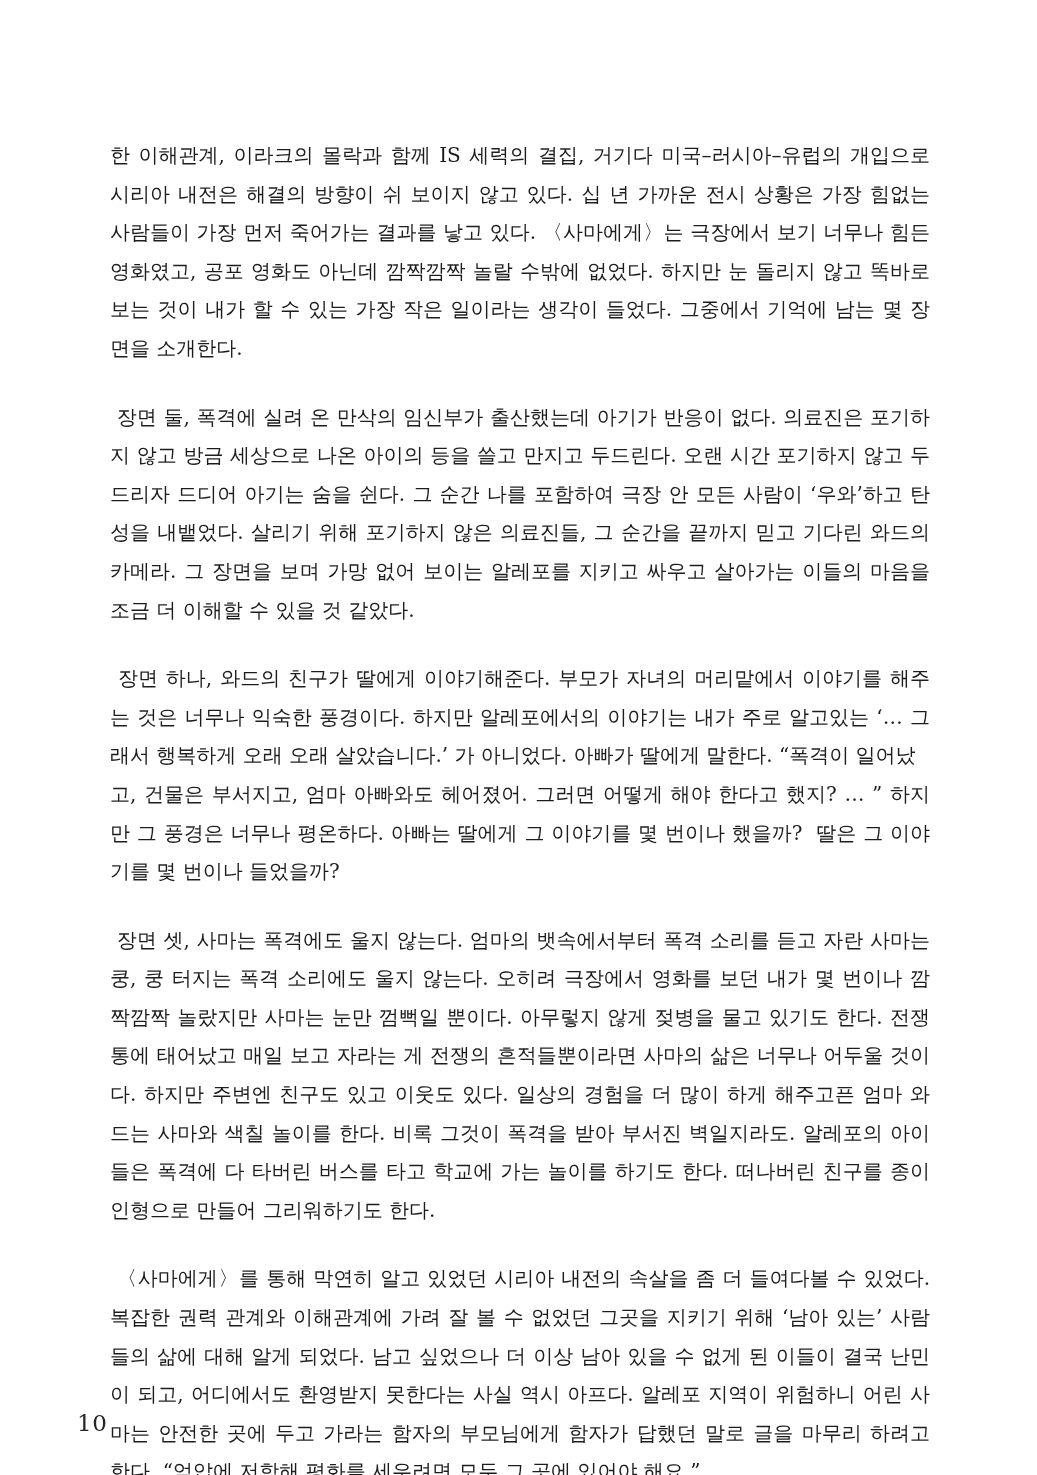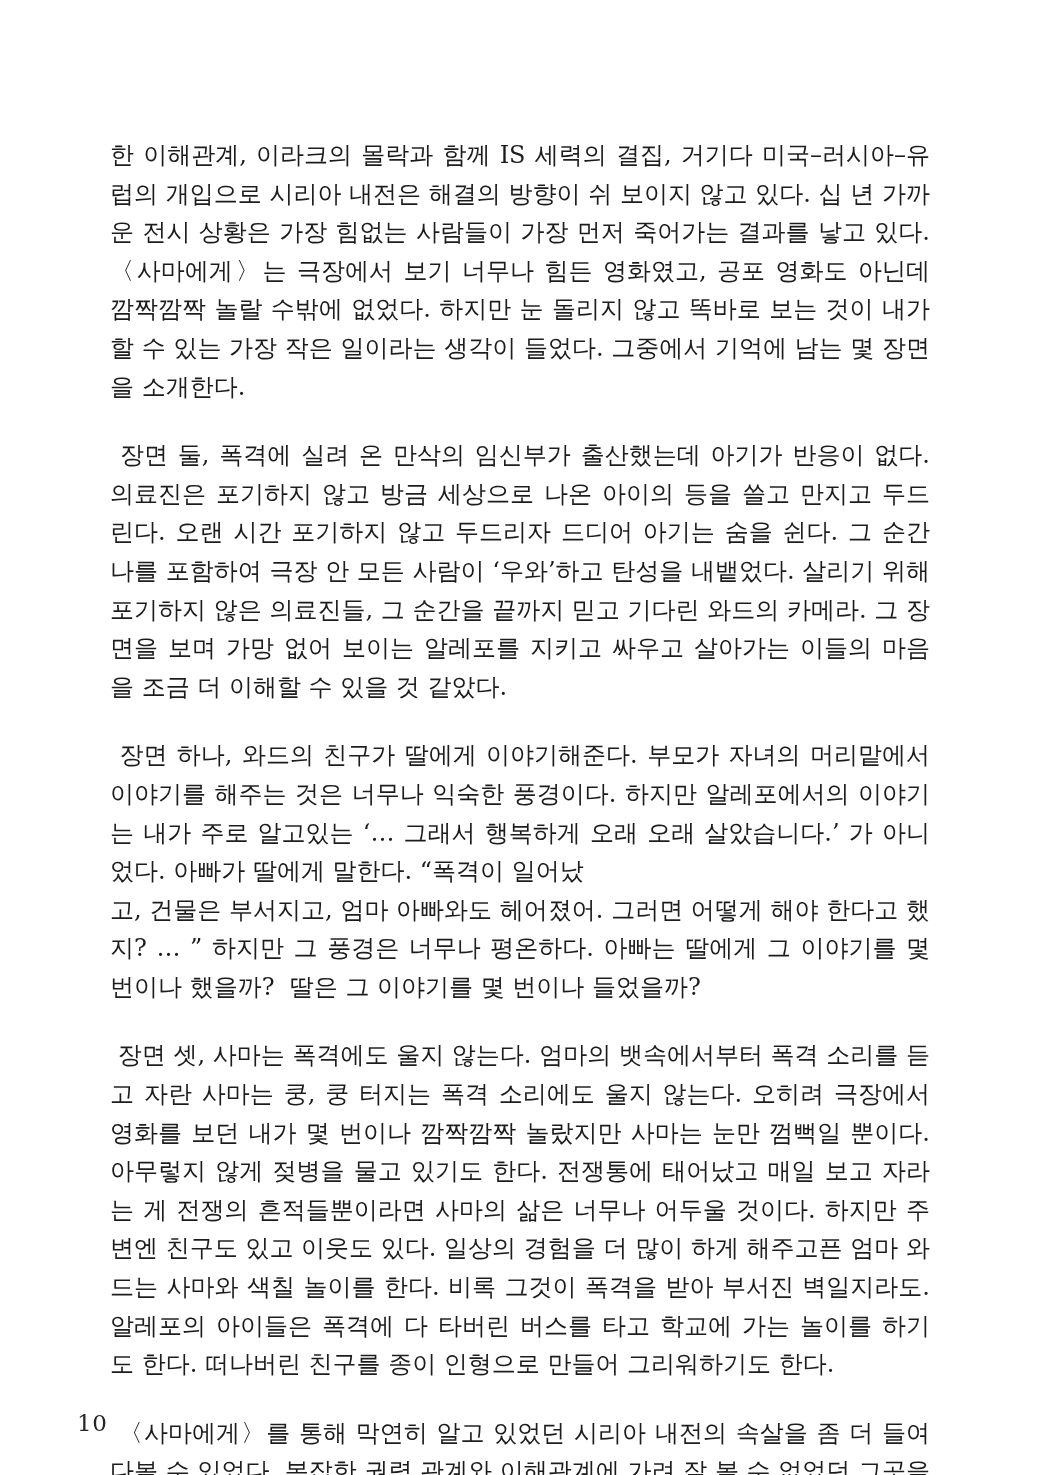--- a/index.html
+++ b/index.html
@@ -14,21 +14,21 @@
     color: #1c1c1c;
   }
   .article {
     position: absolute;
     left: 110px;
     top: 136px;
     width: 822px;
   }
   .para {
     margin: 0 2px 30px 0;
-    font-size: 24px;
+    font-size: 20px;
     line-height: 38.6px;
     text-align: justify;
     white-space: pre-wrap;
   }
   .para:last-child { margin-bottom: 0; }
   .pagenum {
     position: absolute;
     left: 77px;
     top: 1410px;
     font-size: 23px;

